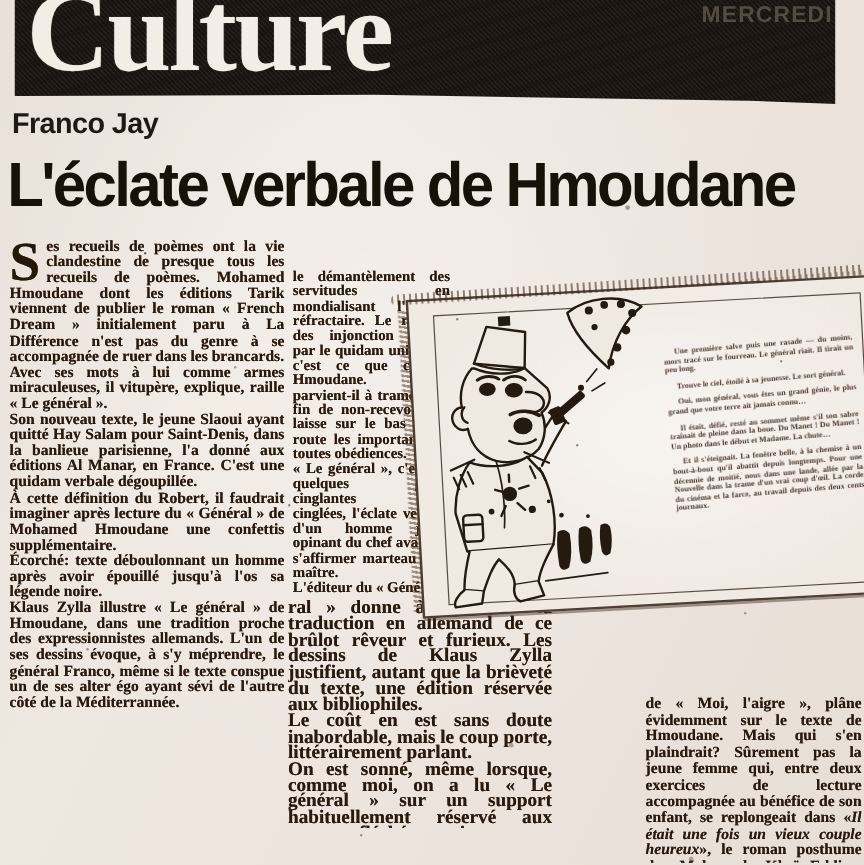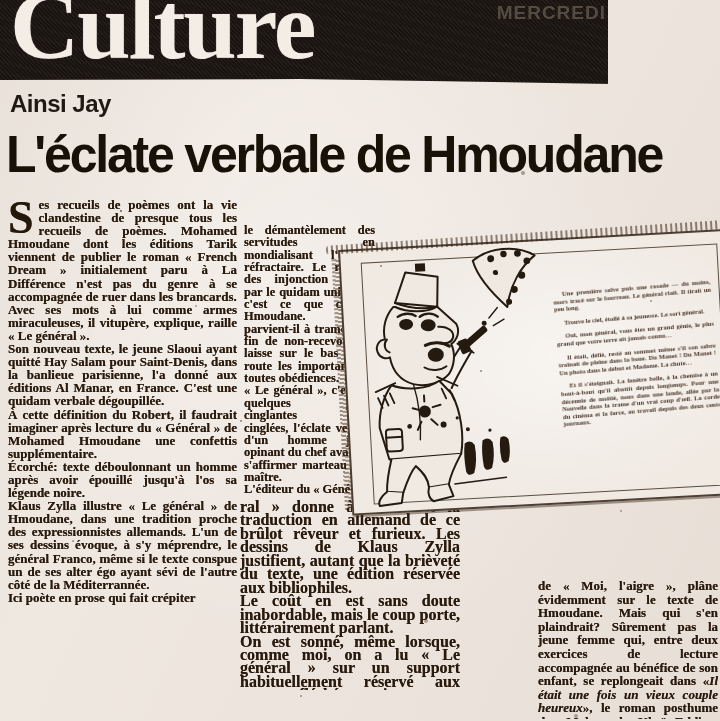--- a/index.html
+++ b/index.html
@@ -6,21 +6,21 @@
   .page{
     position:relative; width:720px; height:721px; overflow:hidden;
     background:
       radial-gradient(ellipse at 45% 40%, rgba(255,255,255,.35), rgba(0,0,0,0) 60%),
       linear-gradient(115deg, #e9e1d9 0%, #efe8e1 30%, #ece3dc 65%, #e7ded6 100%);
     font-family:"Liberation Serif", serif;
     color:#271b10;
   }
   
   .banner{
-    position:absolute; left:0; top:0; width:608px; height:92px;
+    position:absolute; left:12px; top:0; width:684px; height:92px;
     background:
       repeating-linear-gradient(47deg, rgba(255,255,255,.05) 0 1px, rgba(0,0,0,0) 1px 3px),
       #1a1410;
     clip-path:polygon(0 0,720px 0,720px 88px,612px 84px,300px 79px,0 80px);
   }
   .banner-title{
     position:absolute; left:10px; top:-30px;
     font-family:"Liberation Serif", serif; font-weight:bold;
     font-size:96px; letter-spacing:-2px; color:#f3ede6;
     text-shadow:0 0 1px rgba(255,255,255,.4);
@@ -102,31 +102,30 @@
 </head>
 <body>
 
 <div class="page">
 
   <div class="banner">
     <div class="banner-title">Culture</div>
     <div class="banner-date">MERCREDI</div>
   </div>
 
-  <div class="byline">Ainsi Jay</div>
+  <div class="byline">Franco Jay</div>
   <div class="headline">L'éclate verbale de Hmoudane</div>
 
   <div class="col col1">
     <p><span class="dropcap">S</span><span>es recueils de poèmes ont la vie clandestine de presque tous les recueils de poèmes. Mohamed Hmoudane dont les éditions Tarik viennent de publier le roman « French Dream » initialement paru à La Différence n'est pas du genre à se accompagnée de ruer dans les brancards.</span></p>
     <p>Avec ses mots à lui comme armes miraculeuses, il vitupère, explique, raille « Le général ».</p>
     <p>Son nouveau texte, le jeune Slaoui ayant quitté Hay Salam pour Saint-Denis, dans la banlieue parisienne, l'a donné aux éditions Al Manar, en France. C'est une quidam verbale dégoupillée.</p>
     <p>À cette définition du Robert, il faudrait imaginer après lecture du « Général » de Mohamed Hmoudane une confettis supplémentaire.</p>
     <p>Écorché: texte déboulonnant un homme après avoir épouillé jusqu'à l'os sa légende noire.</p>
     <p>Klaus Zylla illustre « Le général » de Hmoudane, dans une tradition proche des expressionnistes allemands. L'un de ses dessins évoque, à s'y méprendre, le général Franco, même si le texte conspue un de ses alter égo ayant sévi de l'autre côté de la Méditerrannée.</p>
-    <p>Ici poète en prose qui fait crépiter</p>
   </div>
 
 
   <div class="col col2b">
     <p>le démantèlement des servitudes en mondialisant l'offense réfractaire. Le ridicule des injonction reçues par le quidam universel, c'est ce que combat Hmoudane. Ainsi parvient-il à tramer une fin de non-recevoir qui laisse sur le bas de la route les importants de toutes obédiences.</p>
     <p>« Le général », c'est, en quelques pages cinglantes sinon cinglées, l'éclate verbale d'un homme jeune opinant du chef avant de s'affirmer marteau sans maître.</p>
     <p>L'éditeur du « Géné-</p>
   </div>
 
   <div class="col col2c">

